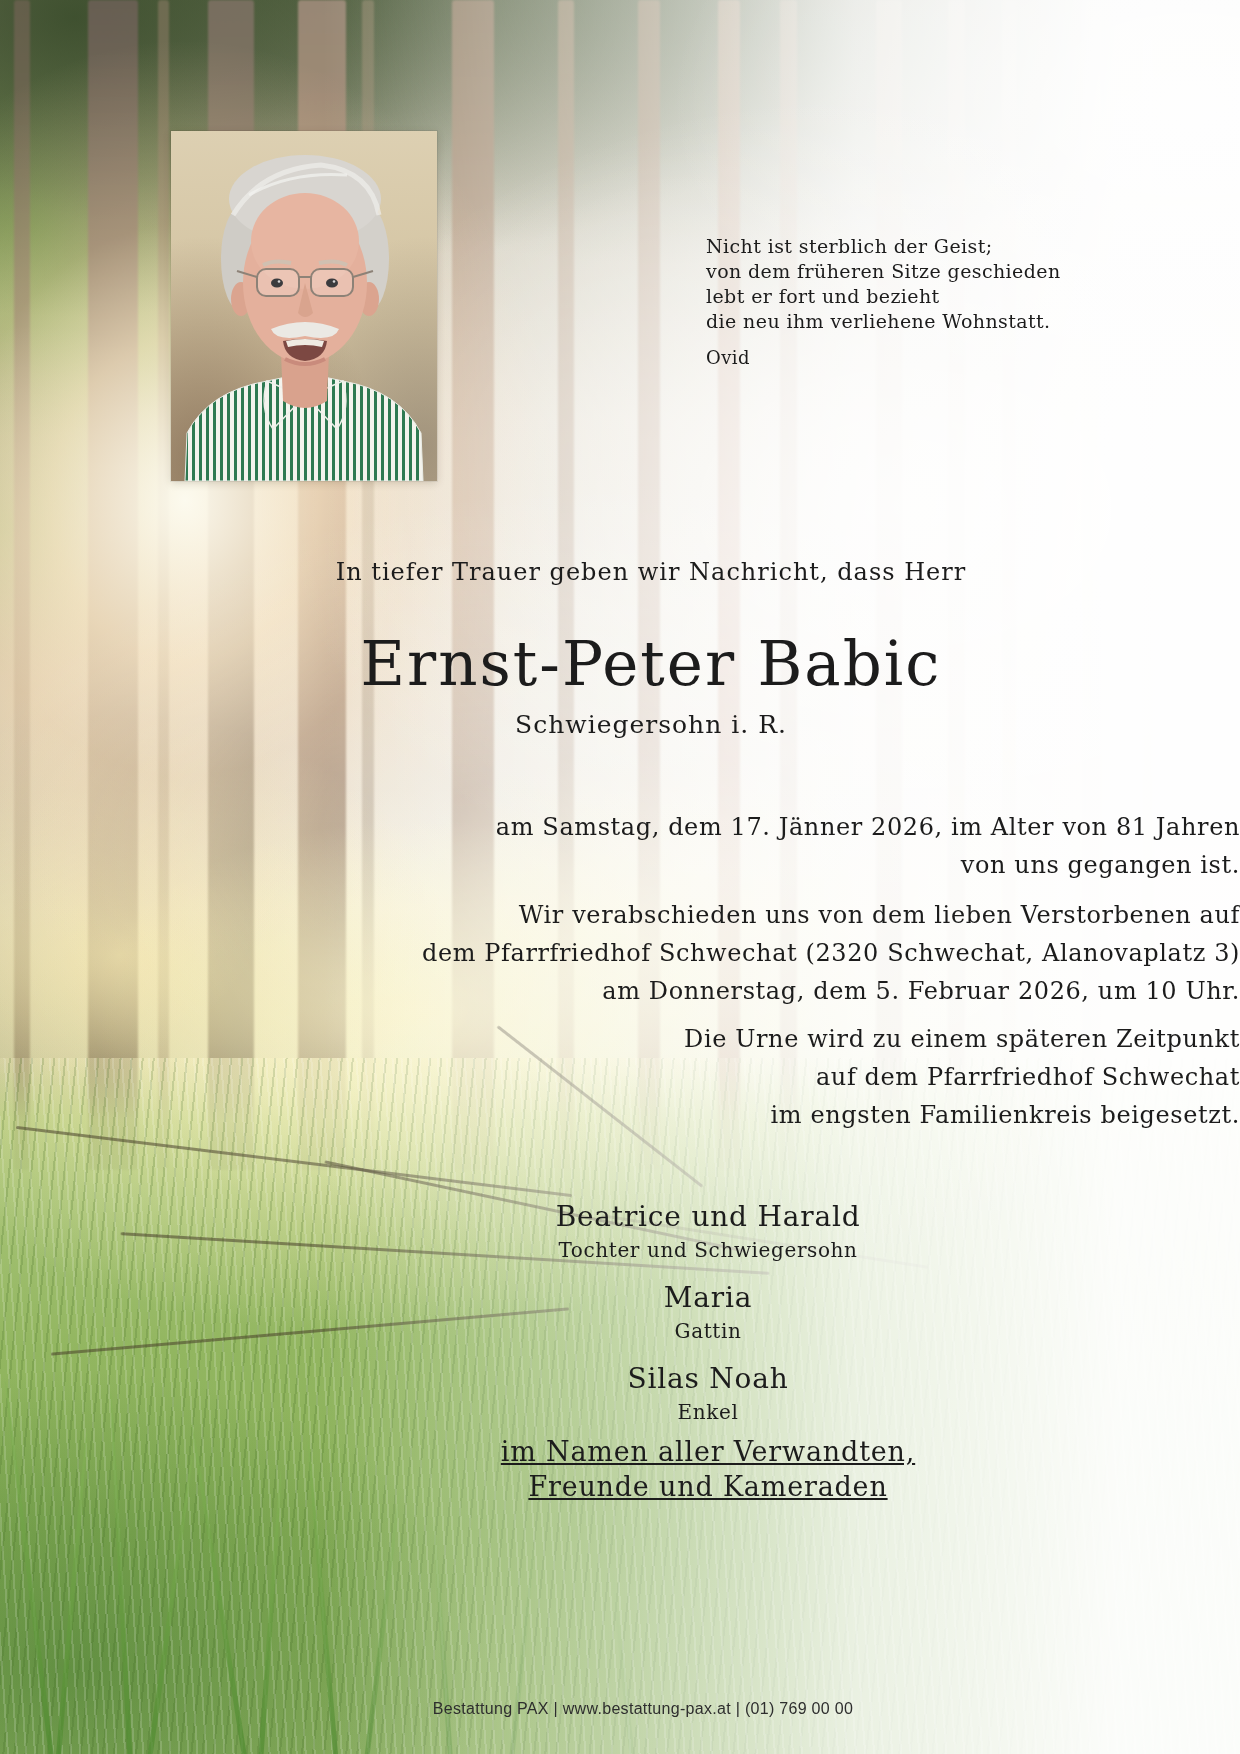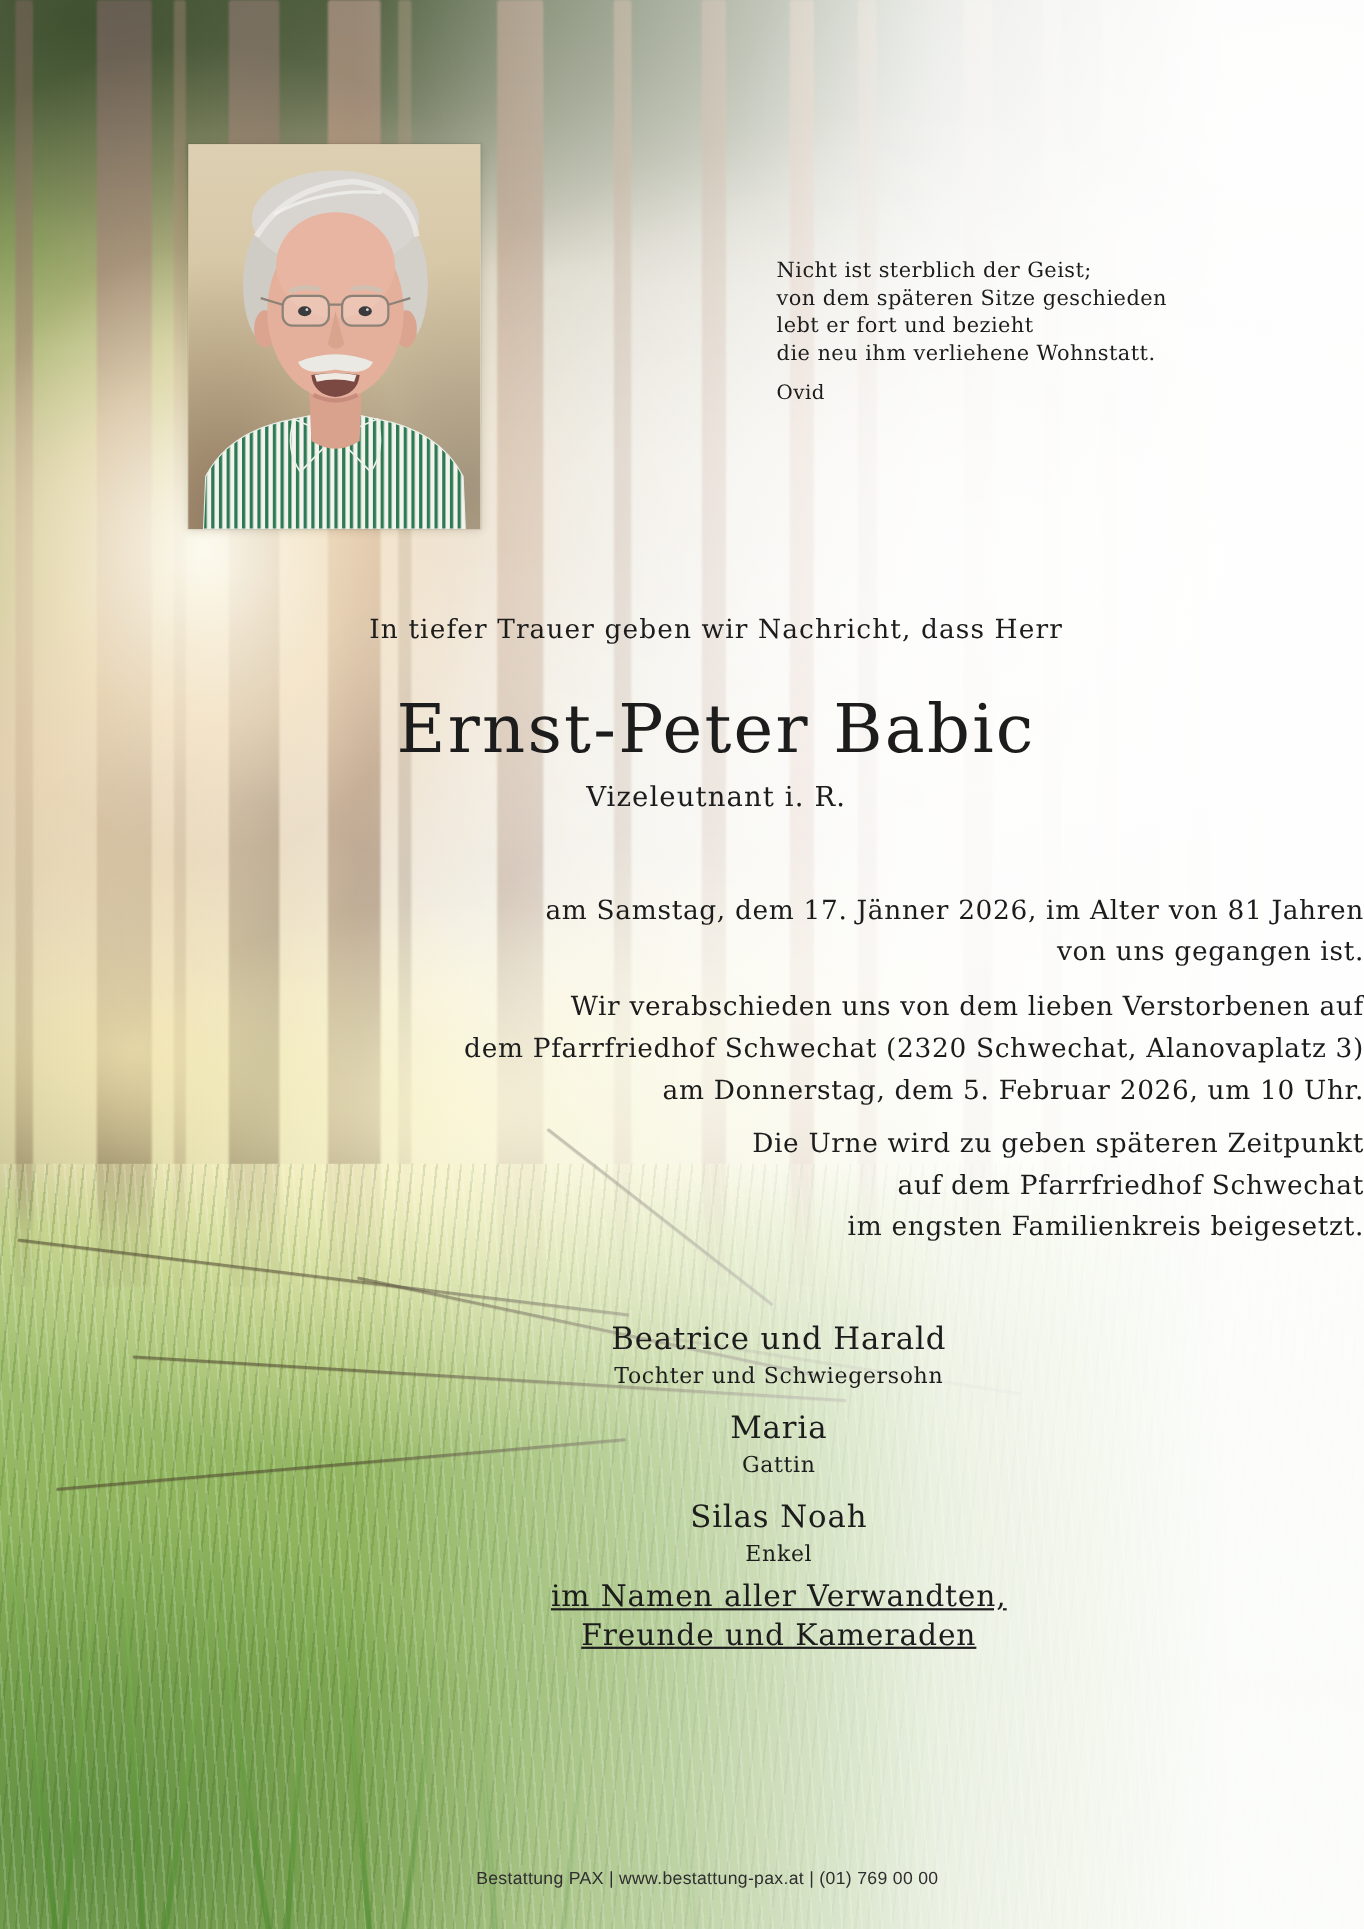--- a/index.html
+++ b/index.html
@@ -236,43 +236,43 @@
       <path d="M100,198 Q134,184 168,198 Q163,211 134,205 Q105,211 100,198 Z" fill="#ebe9e4"></path>
 
       <path d="M112,210 Q134,206 156,210 Q154,228 134,230 Q114,228 112,210 Z" fill="#7c4842"></path>
       <path d="M115,210 Q134,206 153,210 L151,216 Q134,212 117,216 Z" fill="#f0ebe2"></path>
       <path d="M114,228 Q134,238 154,228" stroke="#c98b7c" stroke-width="4" fill="none"></path>
     </svg>
   </div>
 
   <div class="txt quote">
     <div class="qline">Nicht ist sterblich der Geist;</div>
-    <div class="qline">von dem späteren Sitze geschieden</div>
+    <div class="qline">von dem früheren Sitze geschieden</div>
     <div class="qline">lebt er fort und bezieht</div>
     <div class="qline">die neu ihm verliehene Wohnstatt.</div>
     <div class="attr">Ovid</div>
   </div>
 
   <div class="txt center-main announce">In tiefer Trauer geben wir Nachricht, dass Herr</div>
   <div class="txt center-main name">Ernst-Peter Babic</div>
-  <div class="txt center-main rank">Vizeleutnant i. R.</div>
+  <div class="txt center-main rank">Schwiegersohn i. R.</div>
 
   <div class="txt center-main block death">
     <div>am Samstag, dem 17. Jänner 2026, im Alter von 81 Jahren</div>
     <div>von uns gegangen ist.</div>
   </div>
 
   <div class="txt center-main block farewell">
     <div>Wir verabschieden uns von dem lieben Verstorbenen auf</div>
     <div>dem Pfarrfriedhof Schwechat (2320 Schwechat, Alanovaplatz 3)</div>
     <div>am Donnerstag, dem 5. Februar 2026, um 10 Uhr.</div>
   </div>
 
   <div class="txt center-main block urn">
-    <div>Die Urne wird zu geben späteren Zeitpunkt</div>
+    <div>Die Urne wird zu einem späteren Zeitpunkt</div>
     <div>auf dem Pfarrfriedhof Schwechat</div>
     <div>im engsten Familienkreis beigesetzt.</div>
   </div>
 
   <div class="txt center-family mourners">
     <div class="mourner">
       <div class="m-name">Beatrice und Harald</div>
       <div class="m-rel">Tochter und Schwiegersohn</div>
     </div>
     <div class="mourner">

